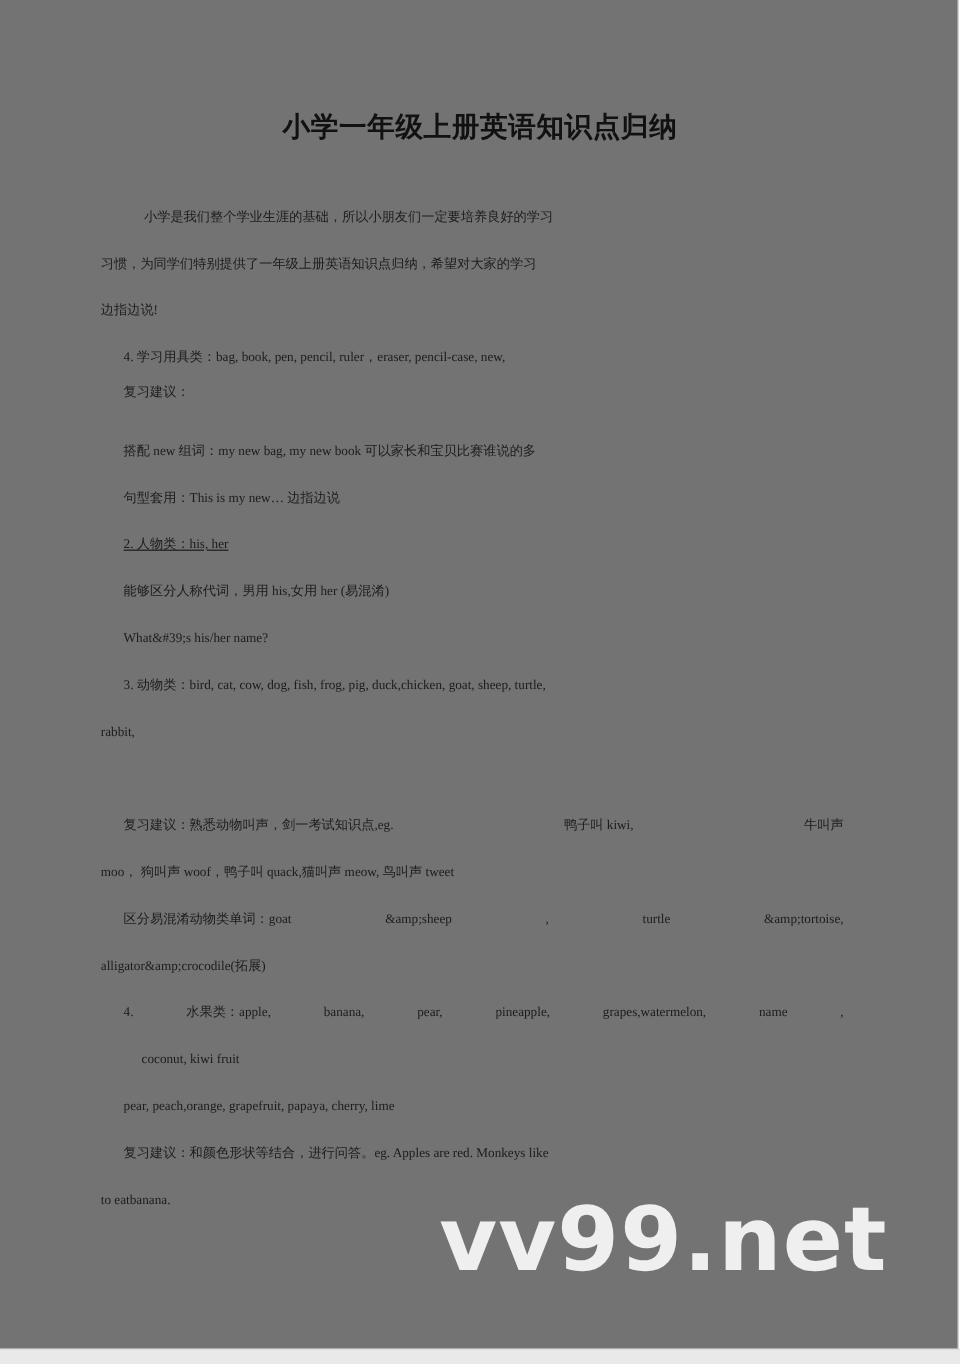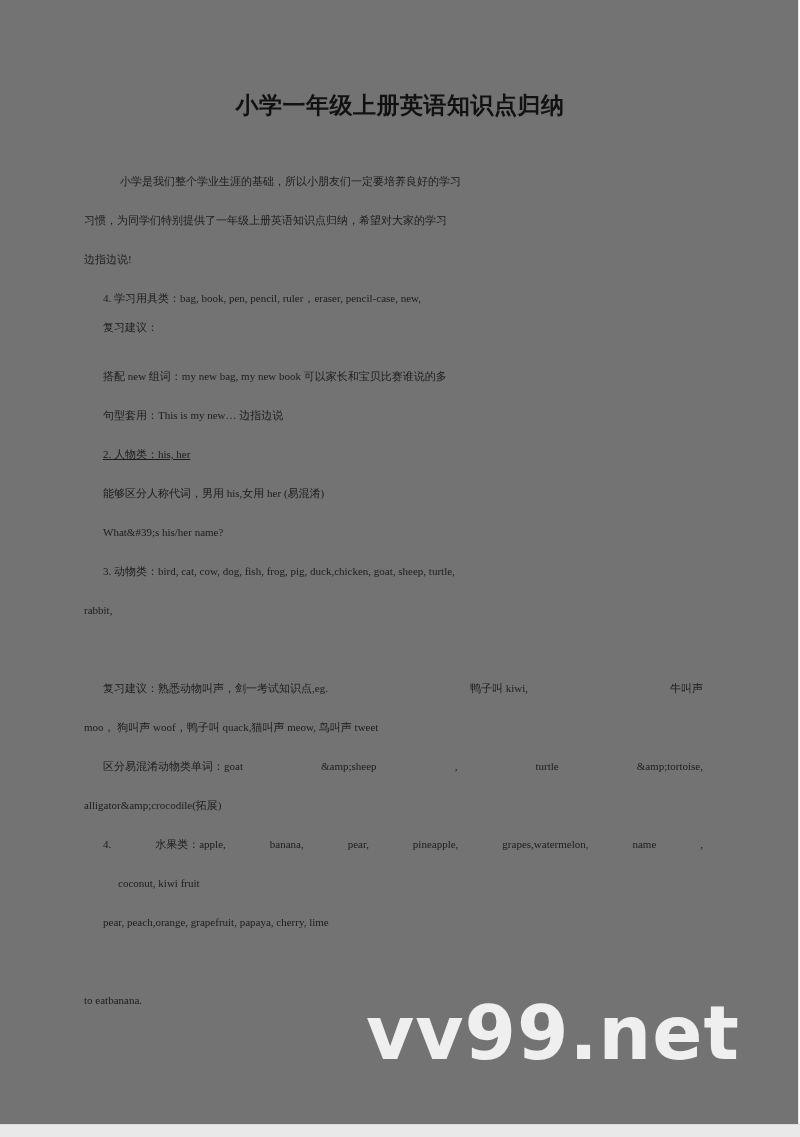--- a/index.html
+++ b/index.html
@@ -113,18 +113,19 @@
     <span>水果类：apple,</span>
     <span>banana,</span>
     <span>pear,</span>
     <span>pineapple,</span>
     <span>grapes,watermelon,</span>
     <span>name</span>
     <span>,</span>
   </div>
   <div class="line" style="left:82px; top:872px;margin-left:36px;">coconut, kiwi fruit</div>
   <div class="line" style="left:103px; top:911px;">pear, peach,orange, grapefruit, papaya, cherry, lime</div>
+  <div class="line" style="left:103px; top:950px;">复习建议：和颜色形状等结合，进行问答。eg. Apples are red. Monkeys like</div>
   <div class="line" style="left:84px; top:989px;">to eatbanana.</div>
 
   <div class="watermark">vv99.net</div>
 </div>
 
 <div class="bottom-strip"></div>
 
 </body></html>

